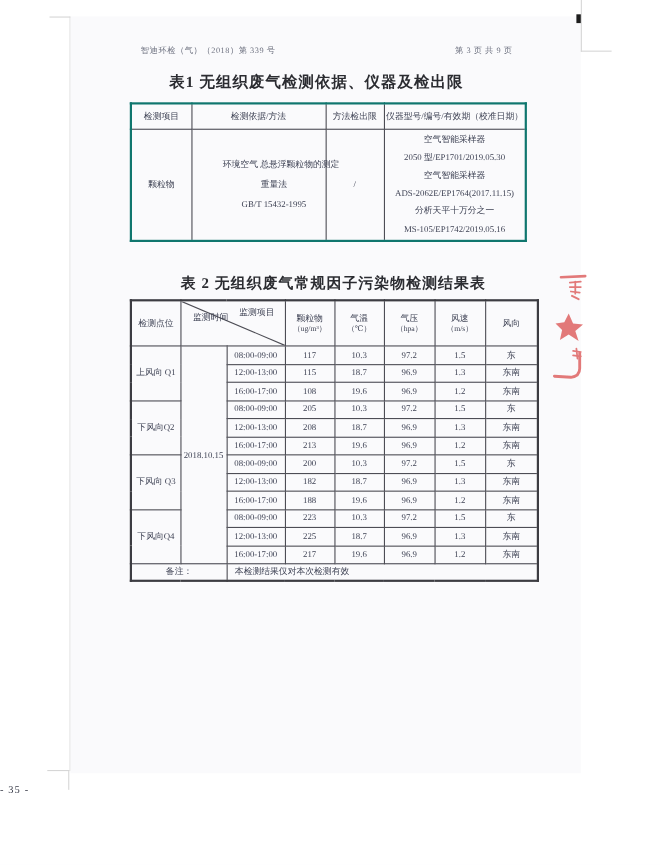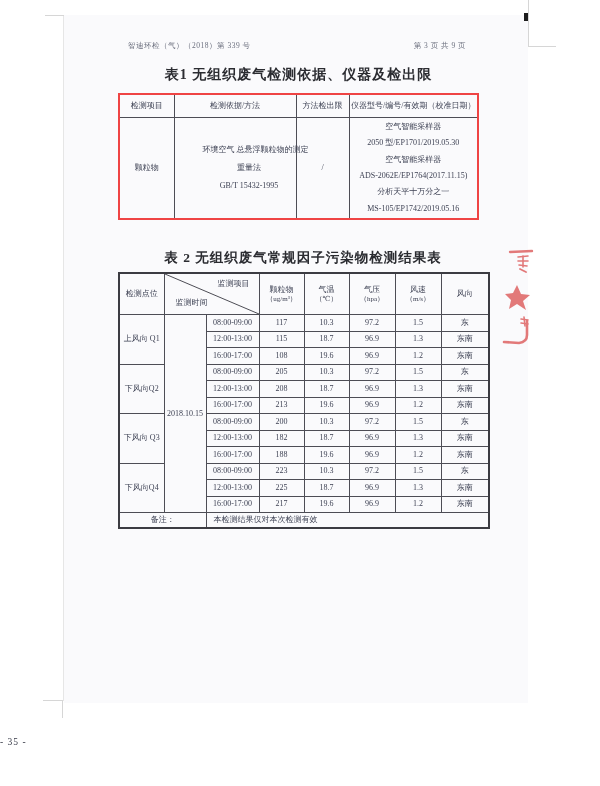--- a/index.html
+++ b/index.html
@@ -9,45 +9,45 @@
   }
   .scan-tint{position:absolute;left:64px;top:15px;width:464px;height:688px;background:#fafafc;}
   
   .mark{position:absolute;background:#d6d6d6;}
   .mark.dark{background:#1d1d1d;}
   
   .doc-header{position:absolute;left:128px;top:41px;width:338px;display:flex;justify-content:space-between;
     font-size:7.5px;color:#6b6f7e;letter-spacing:.5px;}
   
   .t-title{position:absolute;text-align:center;font-weight:bold;color:#2b2c31;letter-spacing:1px;}
-  .t1-title{left:119px;top:66px;width:359px;font-size:14px;}
+  .t1-title{left:108px;top:66px;width:359px;font-size:14px;}
   .t2-title{left:118px;top:249px;width:370px;font-size:13.5px;}
   
   table{border-collapse:collapse;table-layout:fixed;position:absolute;background:transparent;}
-  table.t1{left:118px;top:93px;width:359px;border:2px solid #ef4444;}
+  table.t1{left:118px;top:93px;width:359px;border:2px solid #0f766e;}
   table.t2{left:118px;top:272px;width:370px;border:2px solid #3c3c42;}
   td,th{border:1px solid #4d4d55;padding:0;text-align:center;vertical-align:middle;
     font-weight:normal;font-size:8px;color:#3e4254;line-height:1.25;}
   .t1 .head-row th{height:22px;}
   .t1 .body-row td{height:100px;}
   .t1 .lines div{white-space:nowrap;}
   .t1 .method-lines div{line-height:18px;padding-left:28px;}
   .t1 .instr-lines div{line-height:16.4px;}
   .t2 .head-row th{height:40px;}
   .t2 .data-row td{height:15.5px;}
   .t2 .remark-row td{height:14px;}
   .unit{font-size:7px;line-height:9px;}
   .unit:empty{display:none;}
   .diag{position:relative;}
   .diag svg{position:absolute;left:0;top:0;width:100%;height:100%;}
   .diag .corner-top{position:absolute;top:5px;right:9px;font-size:8px;}
-  .diag .corner-bottom{position:absolute;bottom:6px;left:11px;font-size:8px;}
+  .diag .corner-bottom{position:absolute;bottom:20px;left:11px;font-size:8px;}
   .remark-content{text-align:left !important;padding-left:7px !important;}
   
-  .page-num{position:absolute;left:0;top:737px;width:600px;text-align:left;
+  .page-num{position:absolute;left:0;top:714px;width:600px;text-align:left;
     font-size:9.5px;color:#3a3d4a;letter-spacing:1px;}
   
   .stamp{position:absolute;left:497px;top:243px;width:40px;height:108px;opacity:.88;}
 </style>
 </head>
 <body>
 
 <div class="page">
   <div class="scan-tint"></div>
 

